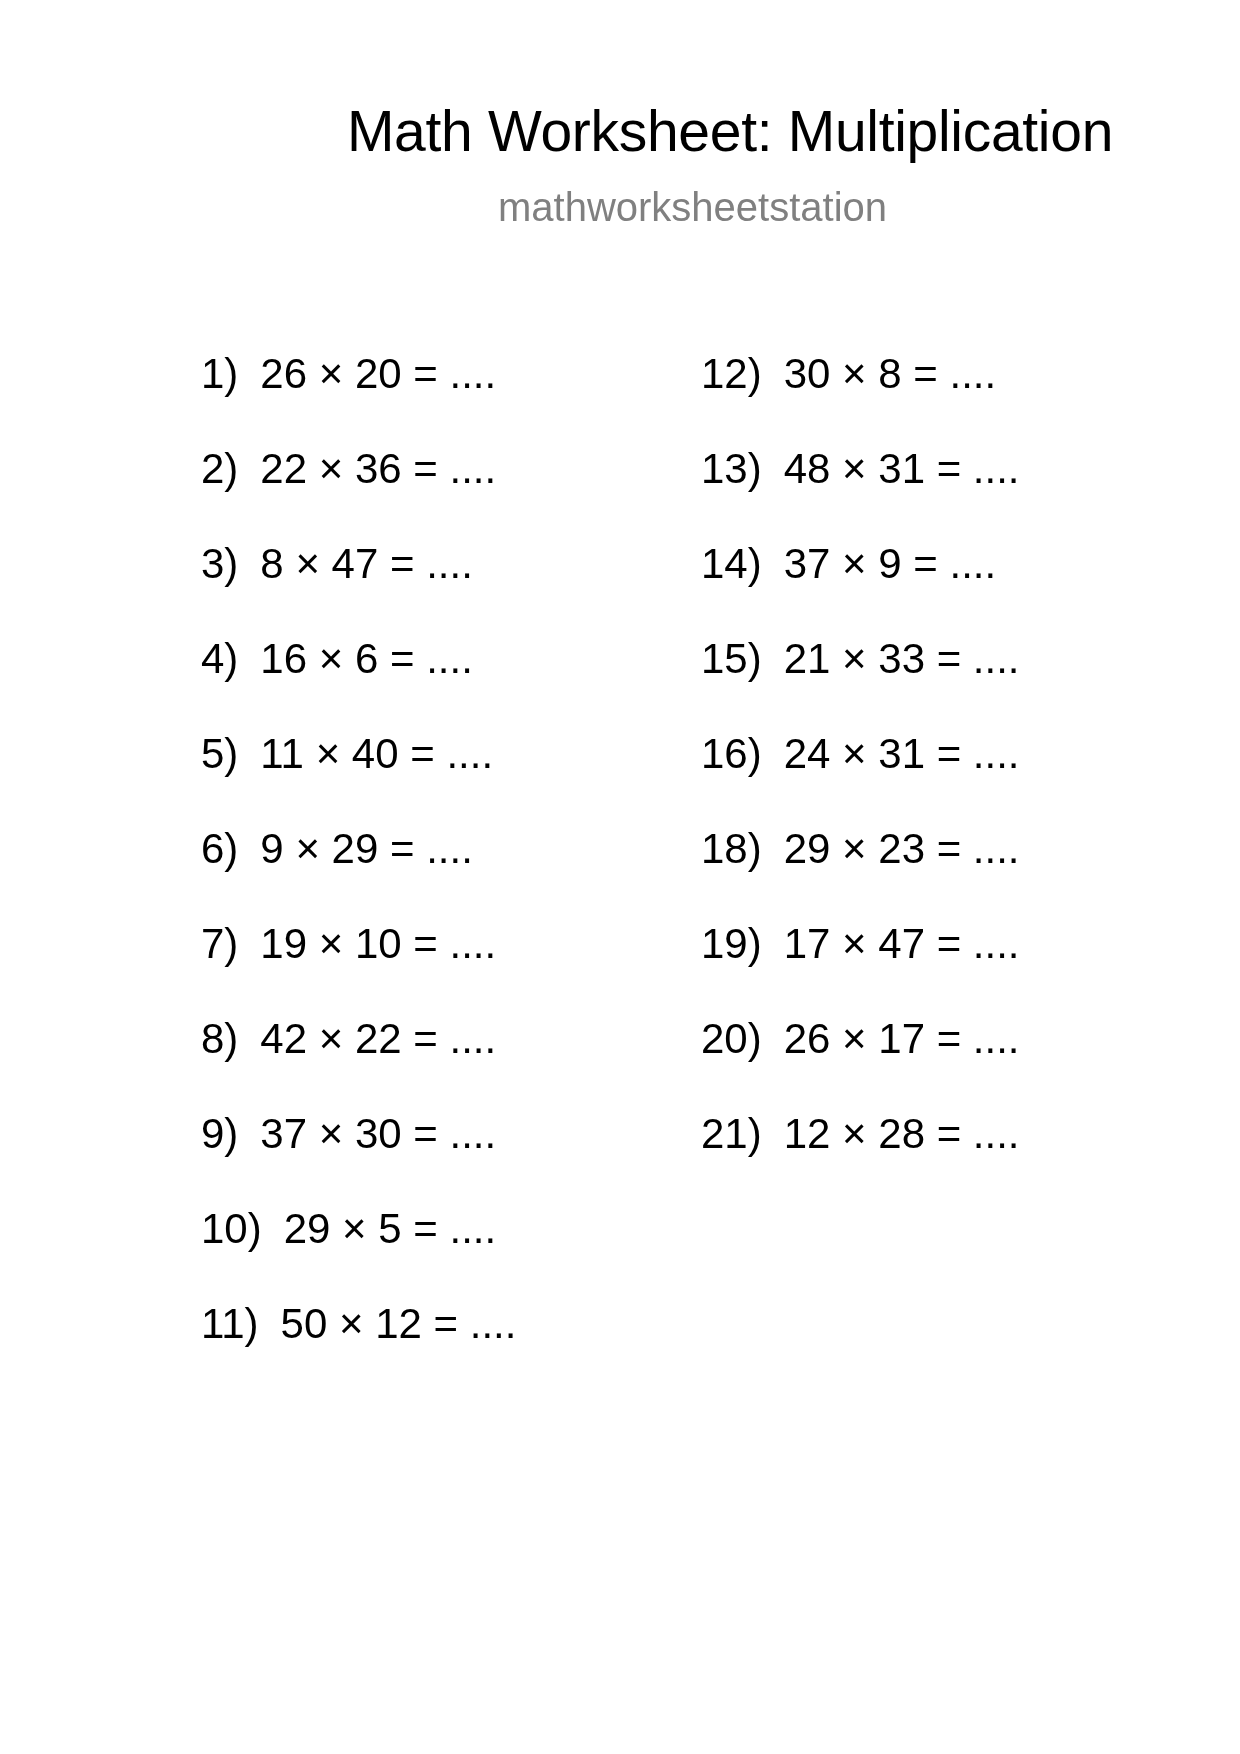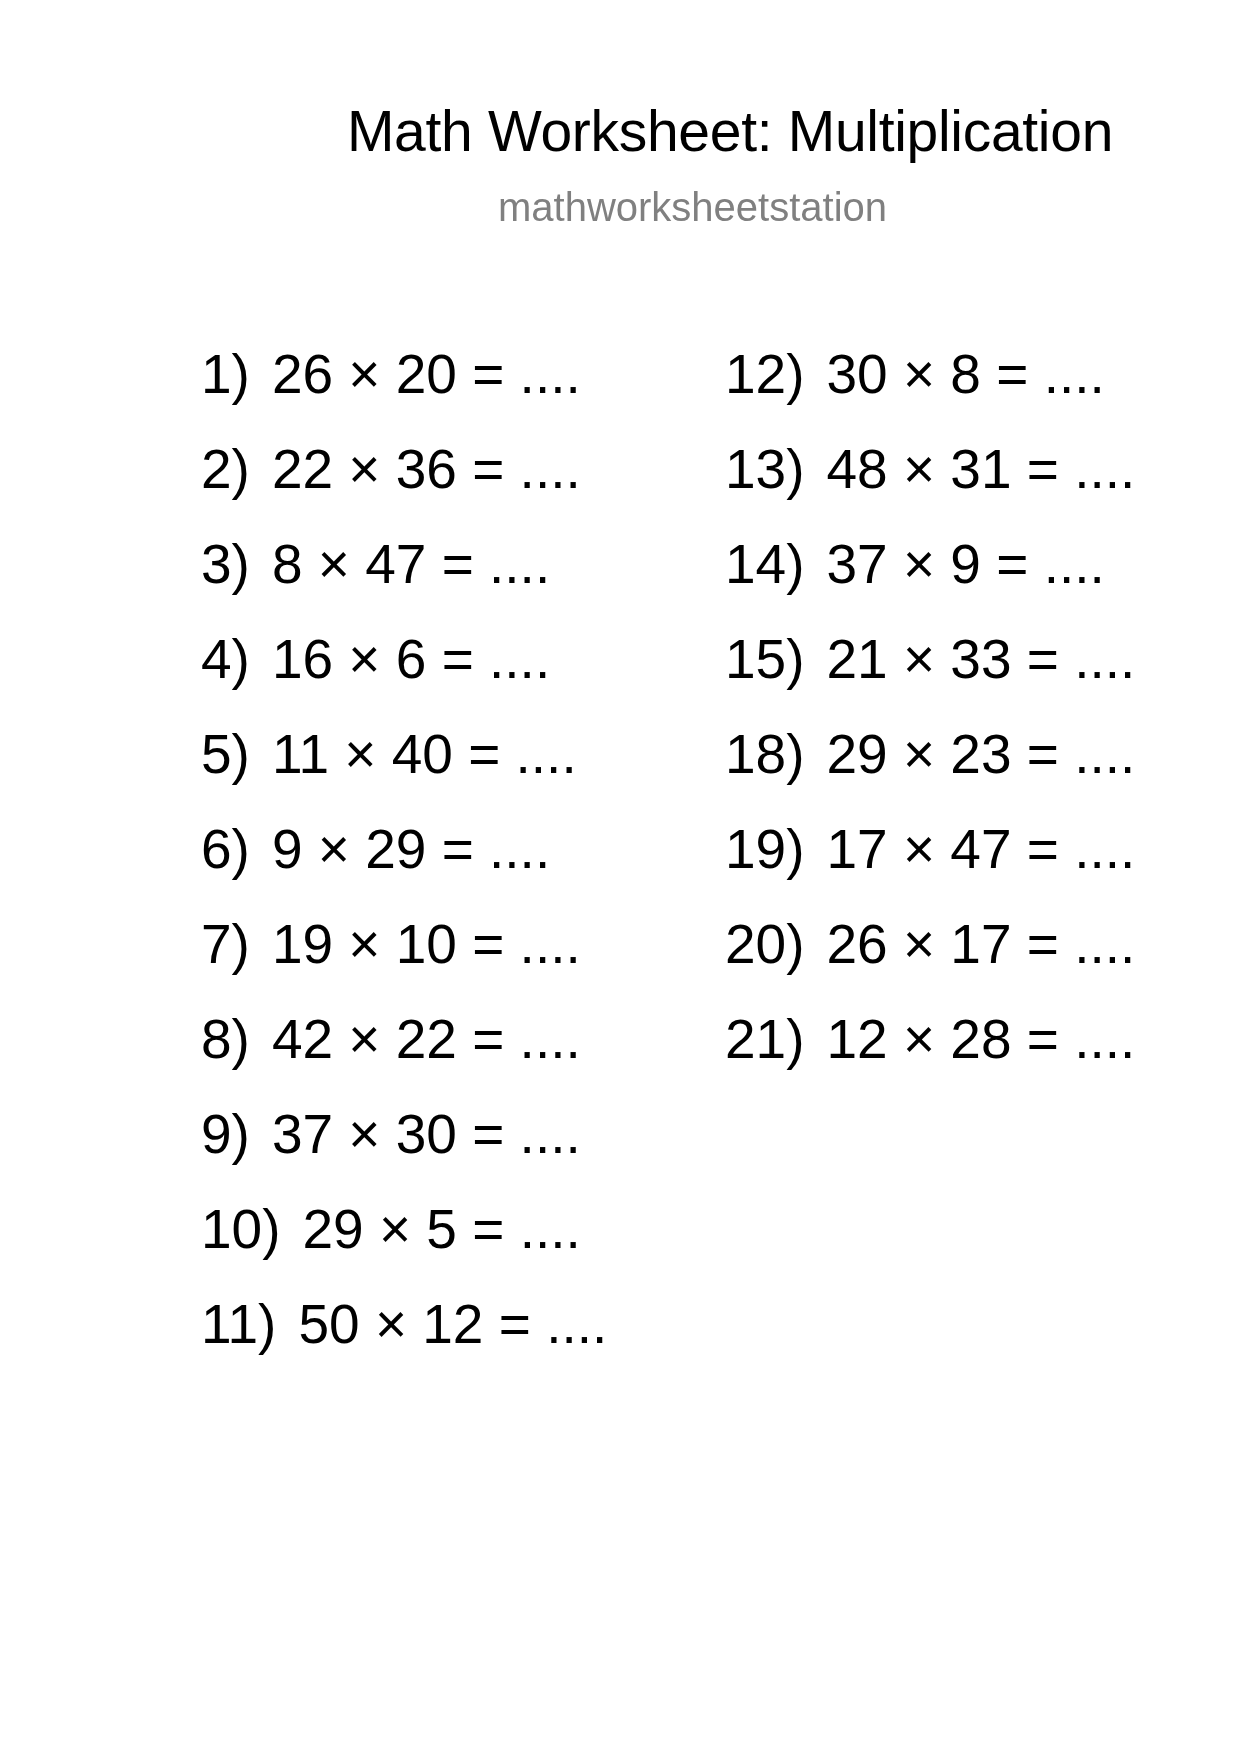--- a/index.html
+++ b/index.html
@@ -36,24 +36,24 @@
       font-size: 40px;
       line-height: 46px;
       color: #808080;
       white-space: nowrap;
     }
     .column {
       position: absolute;
       top: 350px;
     }
     .column.left { left: 201px; }
-    .column.right { left: 725px; }
+    .column.right { left: 701px; }
     .problem {
       height: 95px;
-      font-size: 55px;
+      font-size: 42px;
       line-height: 48px;
       white-space: pre;
       color: #000000;
     }
     .problem .num { display: inline; }
     .problem .sep { display: inline-block; width: 22px; }
   </style>
 </head>
 <body>
 
@@ -72,17 +72,18 @@
   <div class="problem"><span class="num">9)</span><span class="sep"></span><span>37 × 30 = ....</span></div>
   <div class="problem"><span class="num">10)</span><span class="sep"></span><span>29 × 5 = ....</span></div>
   <div class="problem"><span class="num">11)</span><span class="sep"></span><span>50 × 12 = ....</span></div>
 </div>
 
 <div class="column right">
   <div class="problem"><span class="num">12)</span><span class="sep"></span><span>30 × 8 = ....</span></div>
   <div class="problem"><span class="num">13)</span><span class="sep"></span><span>48 × 31 = ....</span></div>
   <div class="problem"><span class="num">14)</span><span class="sep"></span><span>37 × 9 = ....</span></div>
   <div class="problem"><span class="num">15)</span><span class="sep"></span><span>21 × 33 = ....</span></div>
+  <div class="problem"><span class="num">16)</span><span class="sep"></span><span>24 × 31 = ....</span></div>
   <div class="problem"><span class="num">18)</span><span class="sep"></span><span>29 × 23 = ....</span></div>
   <div class="problem"><span class="num">19)</span><span class="sep"></span><span>17 × 47 = ....</span></div>
   <div class="problem"><span class="num">20)</span><span class="sep"></span><span>26 × 17 = ....</span></div>
   <div class="problem"><span class="num">21)</span><span class="sep"></span><span>12 × 28 = ....</span></div>
 </div>
 
 </body></html>

